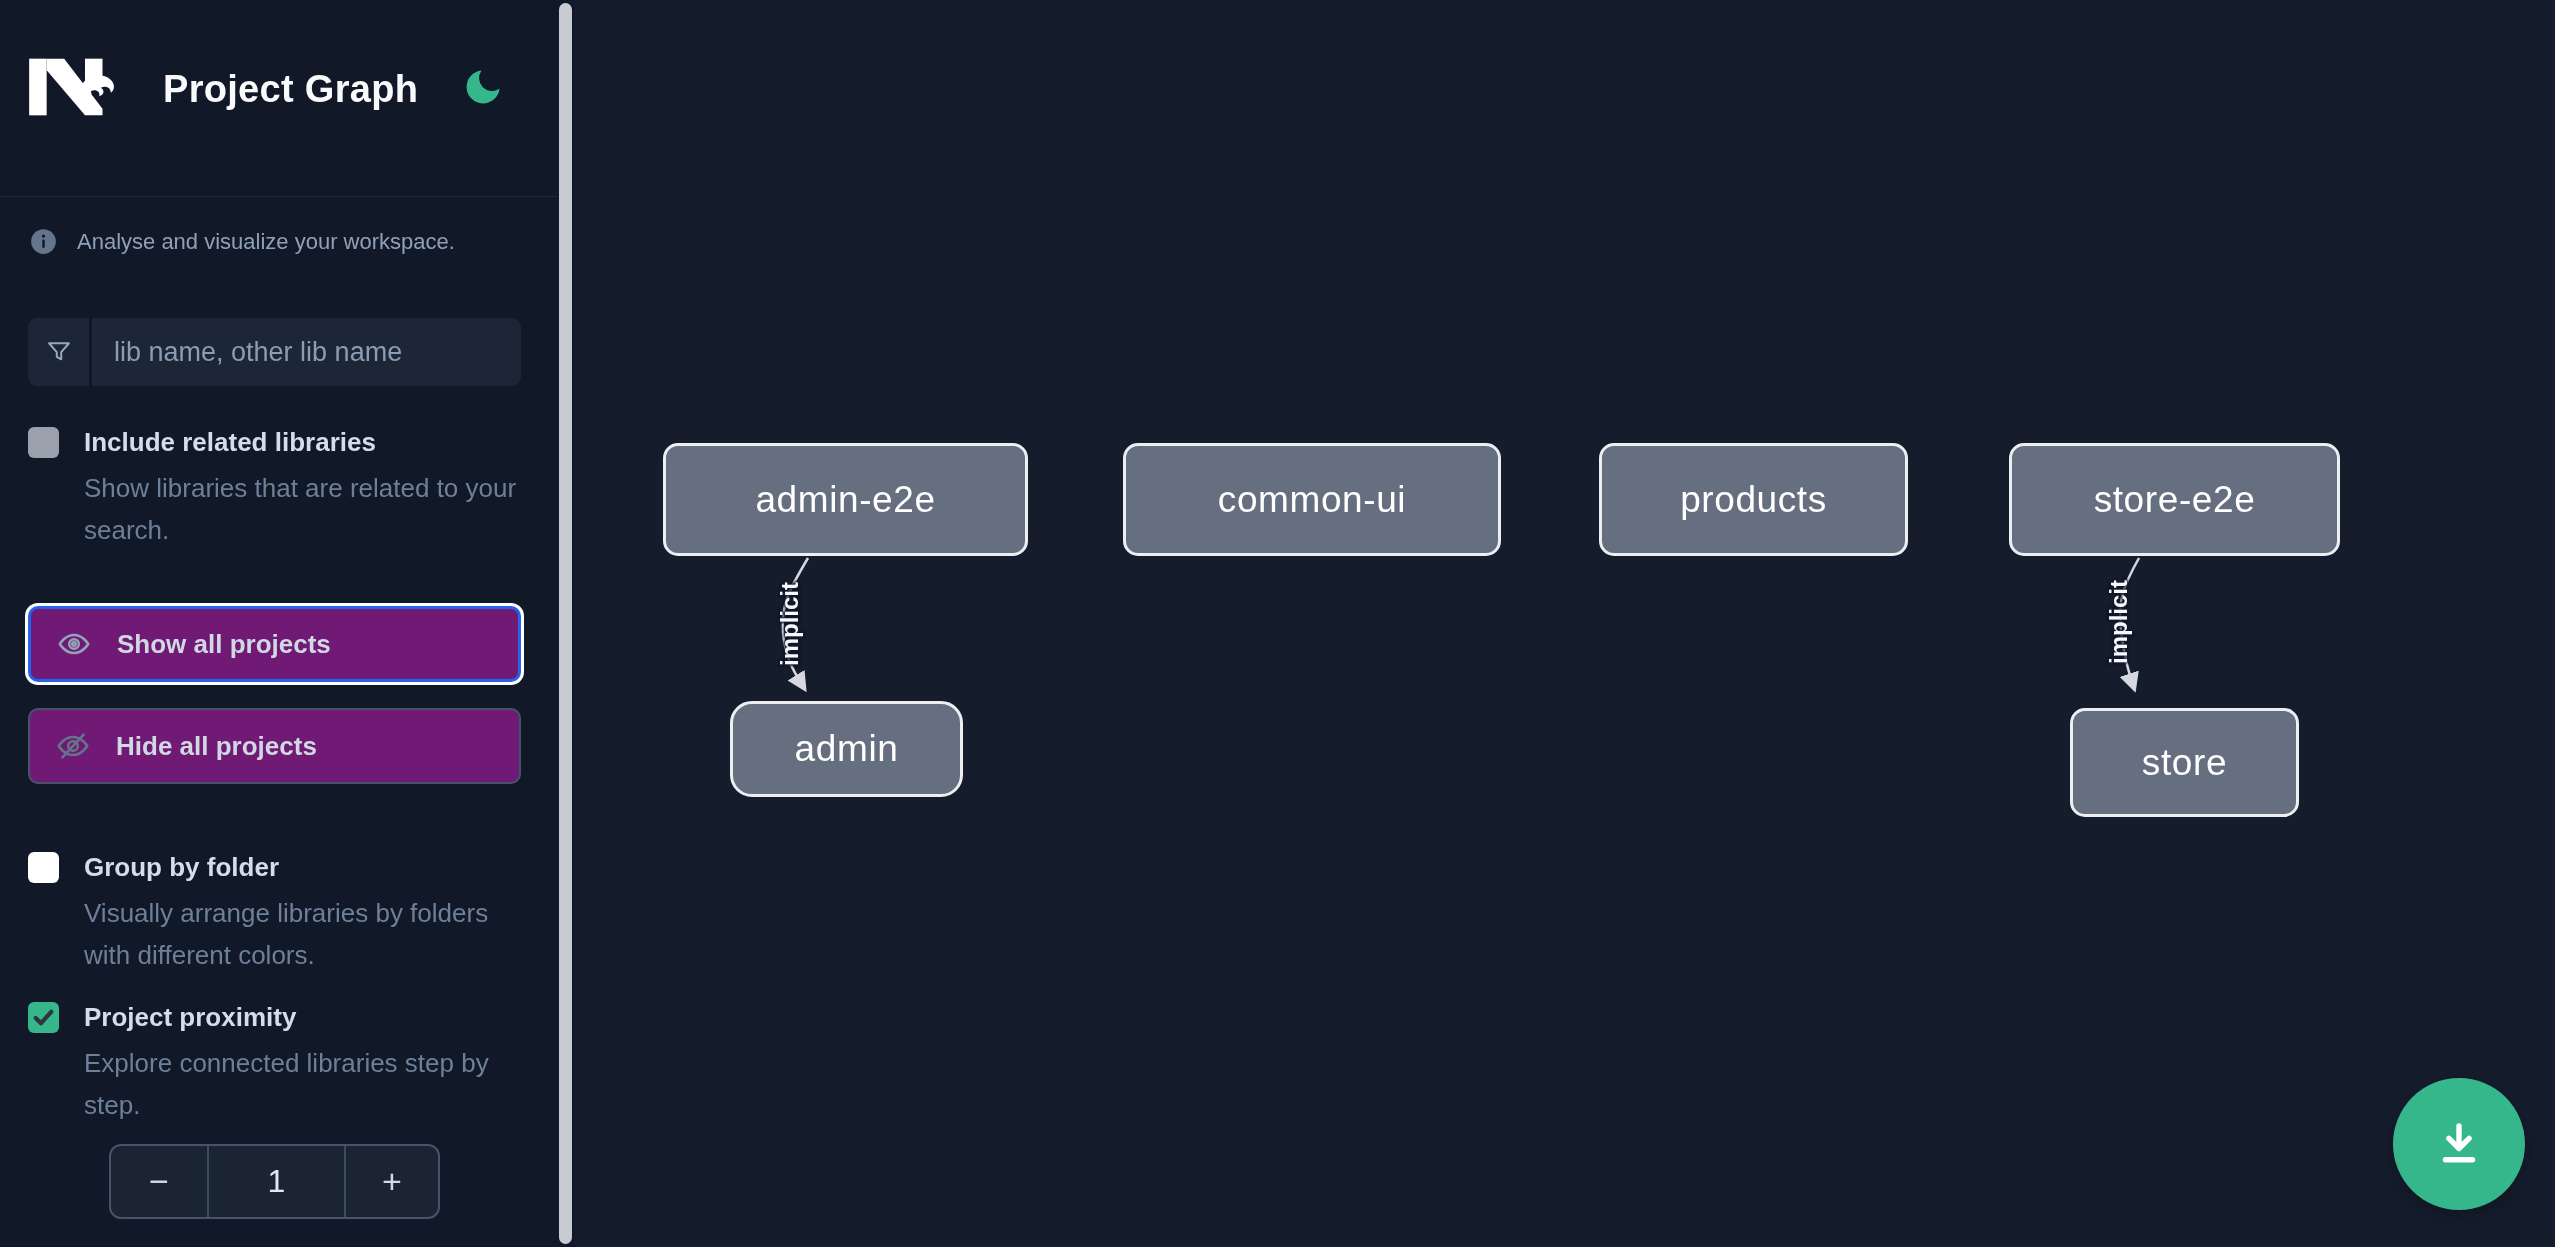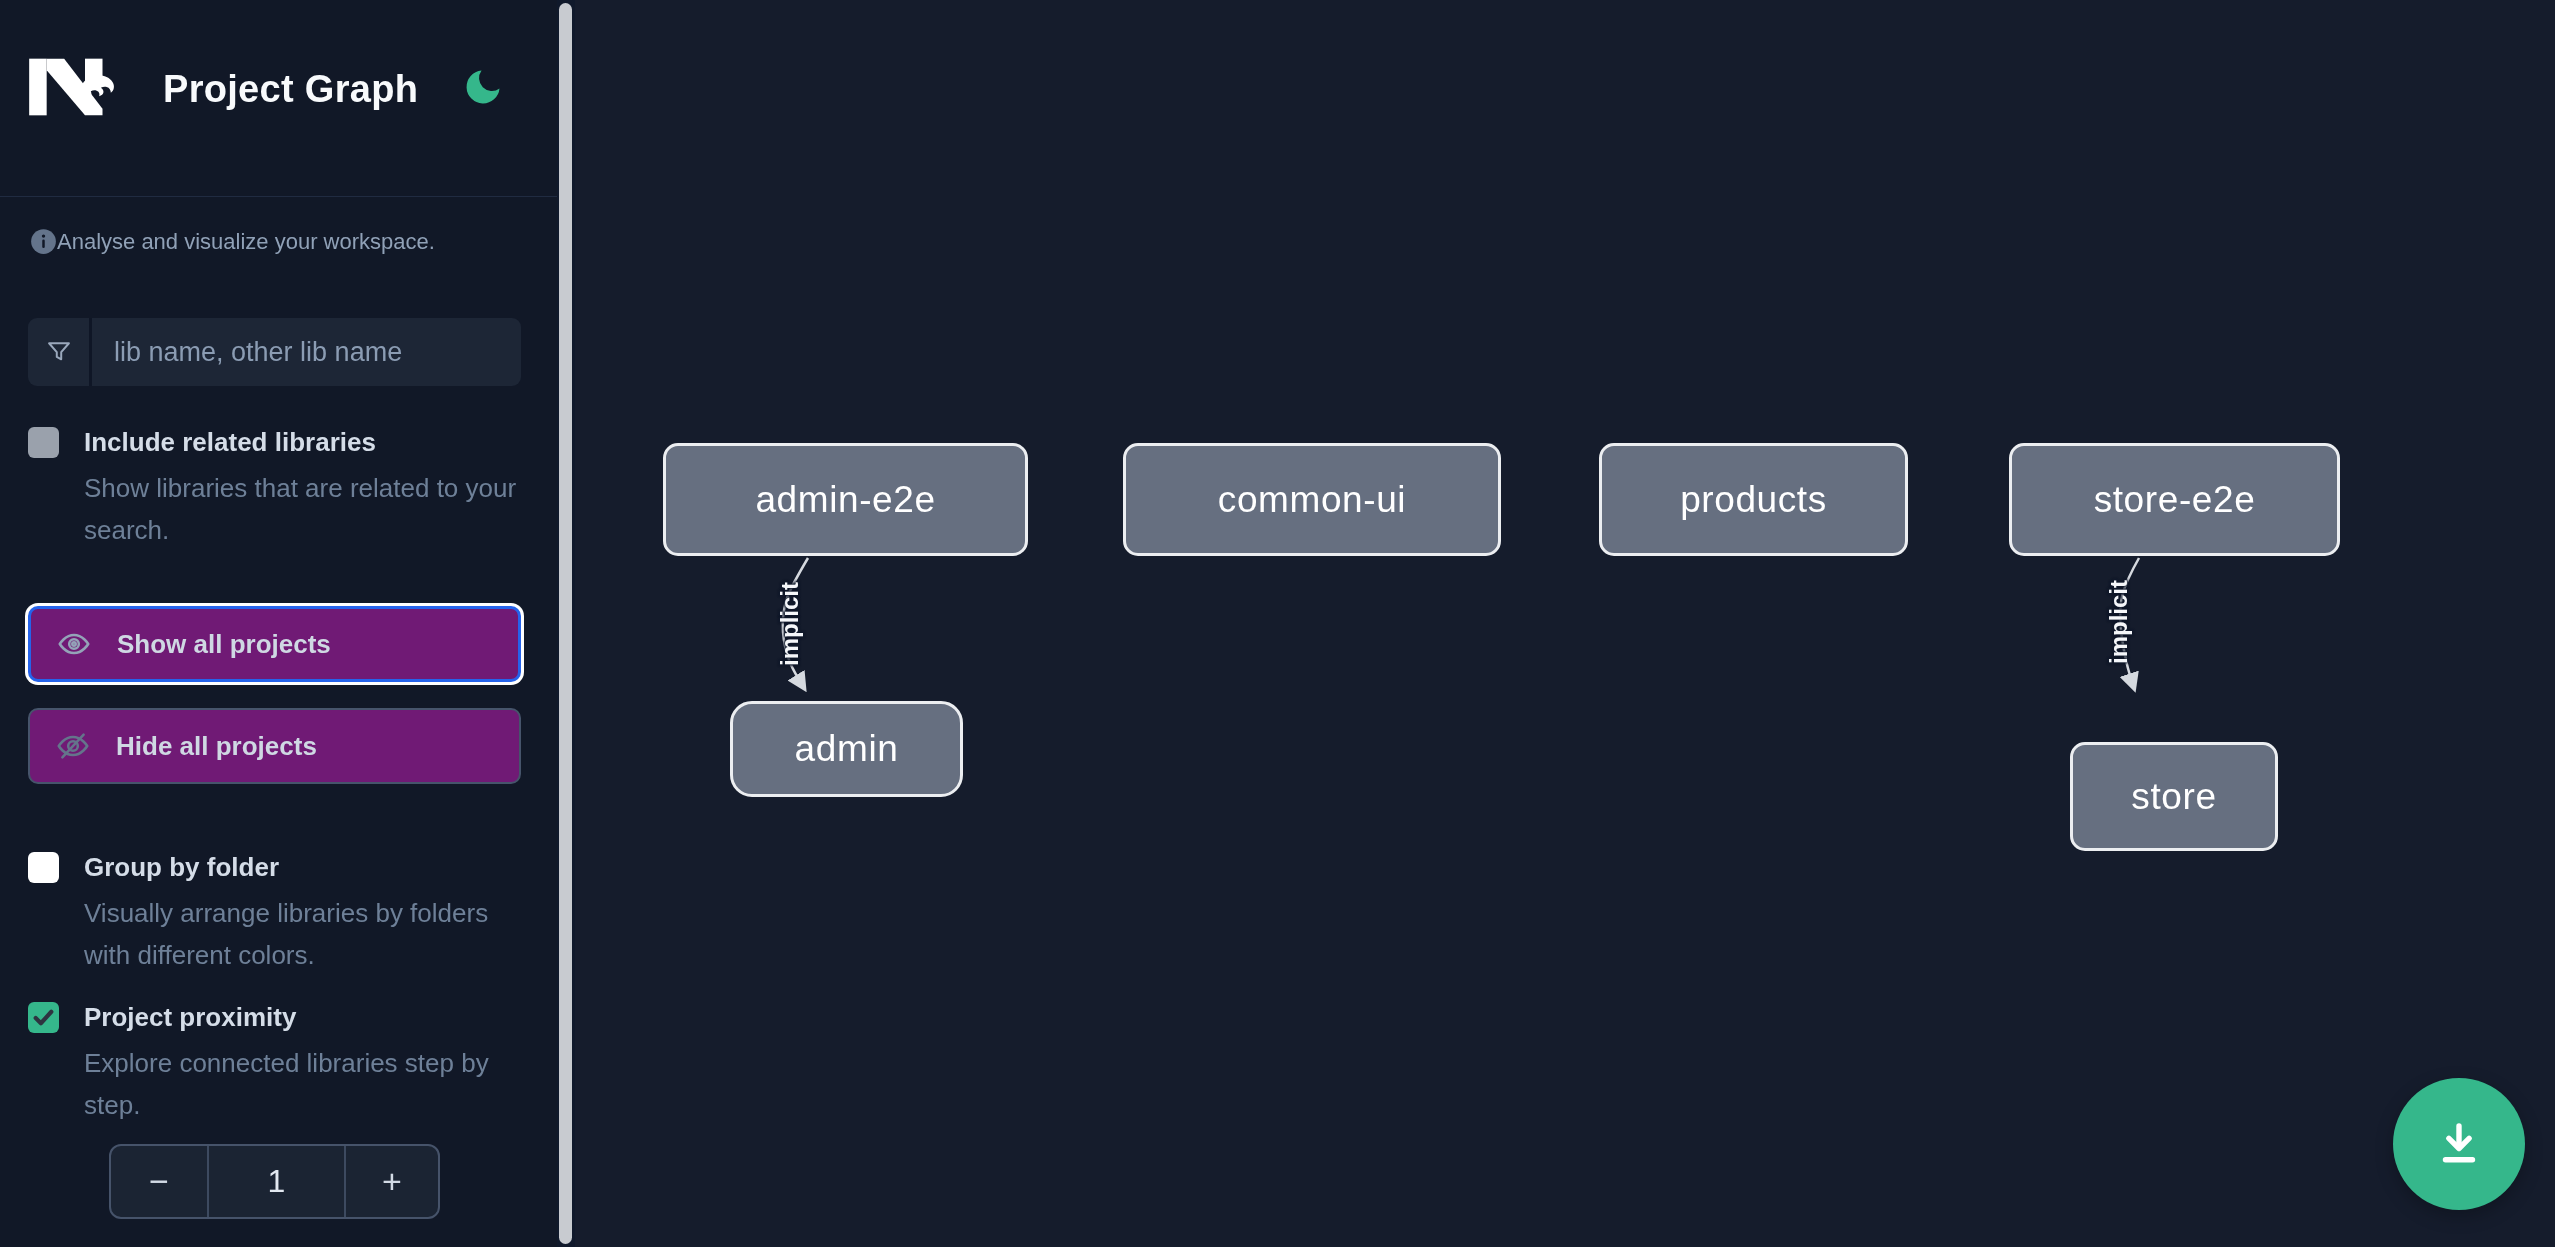--- a/index.html
+++ b/index.html
@@ -7,21 +7,21 @@
   .stage{position:relative;width:2555px;height:1247px;overflow:hidden;background:#151c2c;}
 
   
   .sidebar{position:absolute;left:0;top:0;width:557px;height:1247px;background:#111827;}
   .sb-header{position:absolute;left:0;top:0;width:557px;height:197px;padding-left:40px;}
   .nx-logo{position:absolute;left:24px;top:52px;width:92px;height:70px;}
   .app-title{position:absolute;left:163px;top:68px;margin:0;font-size:38px;font-weight:700;color:#f8fafc;letter-spacing:.3px;}
   .theme-btn{position:absolute;left:459px;top:64px;width:48px;height:48px;background:none;border:none;padding:0;cursor:pointer;}
   .sb-divider{position:absolute;left:0;top:196px;width:557px;height:1px;background:#202b41;}
 
-  .info-row{position:absolute;left:30px;top:228px;display:flex;align-items:center;}
+  .info-row{position:absolute;left:30px;top:228px;display:flex;align-items:center;gap:20px;}
   .info-text{font-size:22px;color:#90a1b7;}
 
   .search-wrap{position:absolute;left:28px;top:318px;width:493px;height:68px;display:flex;border-radius:9px;overflow:hidden;}
   .search-icon-cell{width:64px;background:#1d2636;display:flex;align-items:center;justify-content:center;border-right:3px solid #0f1626;}
   .search-input{flex:1;background:#1d2636;border:none;outline:none;color:#cbd5e1;font-size:27px;padding:0 22px;}
   .search-input::placeholder{color:#8b9cb3;opacity:1;}
 
   .opt-row{position:absolute;left:28px;width:500px;}
   .opt-box{position:absolute;left:0;top:1px;width:31px;height:31px;border-radius:6px;}
   .opt-box.gray{background:#9aa1ac;}
@@ -160,21 +160,21 @@
     </svg>
 
     <div class="edge-label" style="left:215px;top:624px;">implicit</div>
     <div class="edge-label" style="left:1544px;top:622px;">implicit</div>
 
     <div class="gnode" style="left:88px;top:443px;width:365px;height:113px;">admin-e2e</div>
     <div class="gnode" style="left:548px;top:443px;width:378px;height:113px;">common-ui</div>
     <div class="gnode" style="left:1024px;top:443px;width:309px;height:113px;">products</div>
     <div class="gnode" style="left:1434px;top:443px;width:331px;height:113px;">store-e2e</div>
     <div class="gnode" style="left:155px;top:701px;width:233px;height:96px;border-radius:22px;">admin</div>
-    <div class="gnode" style="left:1495px;top:742px;width:208px;height:109px;">store</div>
+    <div class="gnode" style="left:1495px;top:708px;width:229px;height:109px;">store</div>
 
     <button class="fab">
       <svg width="54" height="54" viewBox="0 0 24 24" fill="none" stroke="#ffffff" stroke-width="2.4" stroke-linecap="round" stroke-linejoin="round">
         <line x1="12" y1="4" x2="12" y2="13.5"></line>
         <polyline points="7.5 9.5 12 14 16.5 9.5"></polyline>
         <line x1="6" y1="19" x2="18" y2="19"></line>
       </svg>
     </button>
 
   </main>

